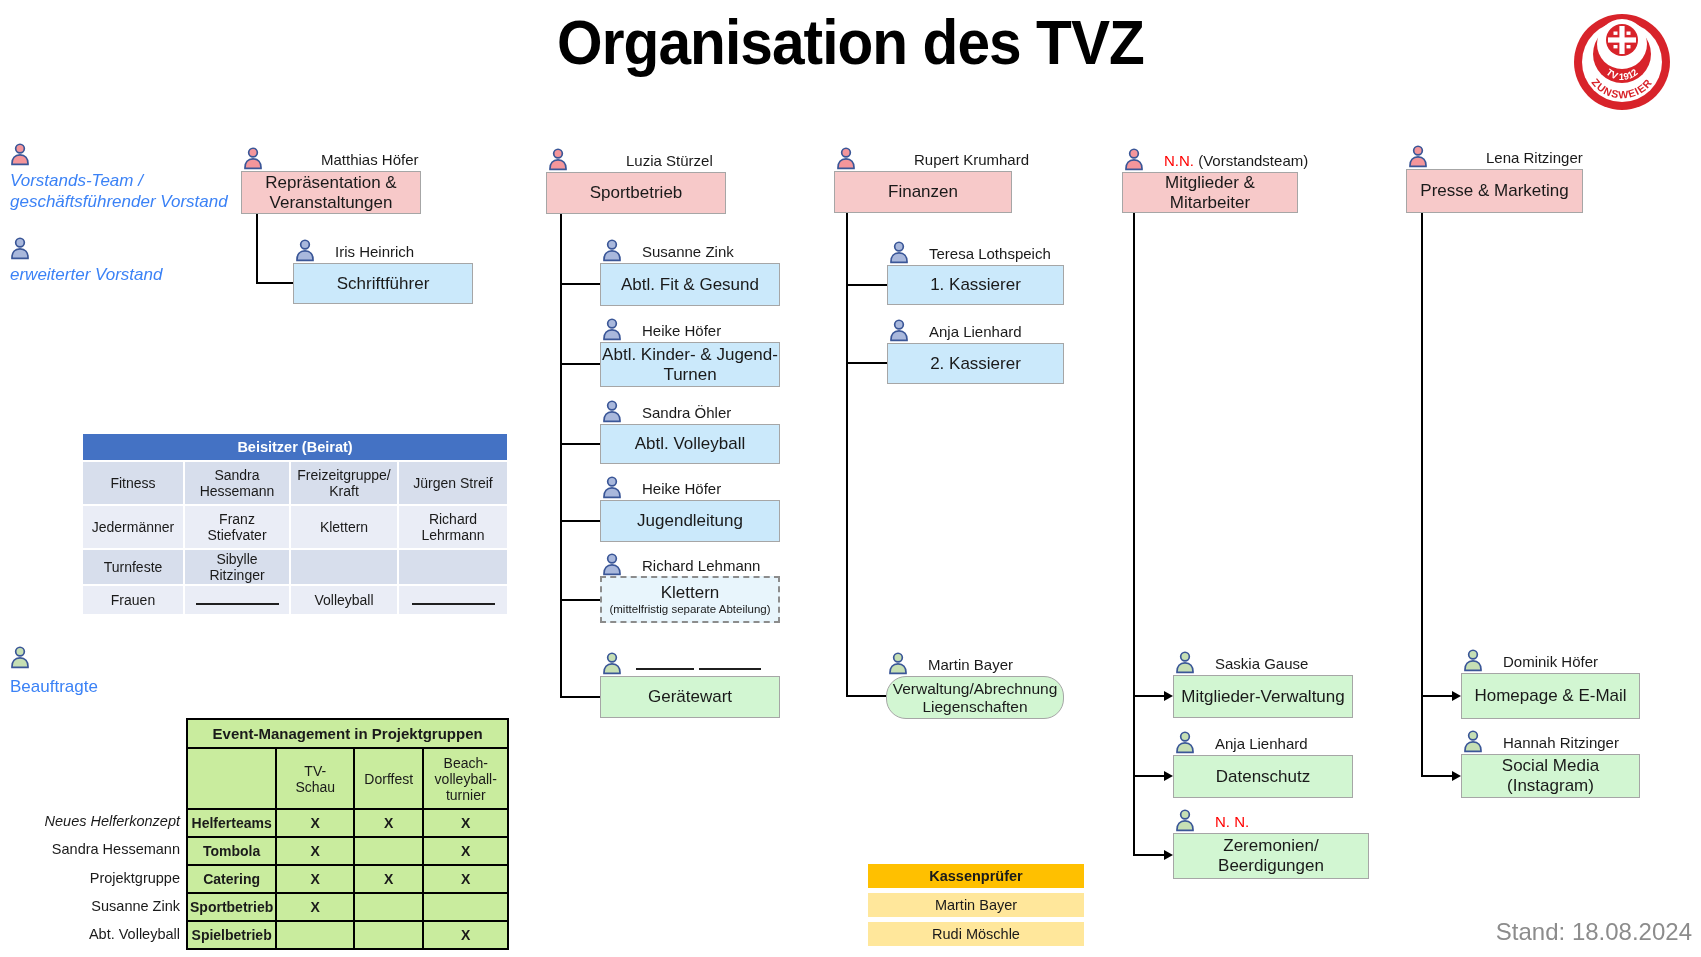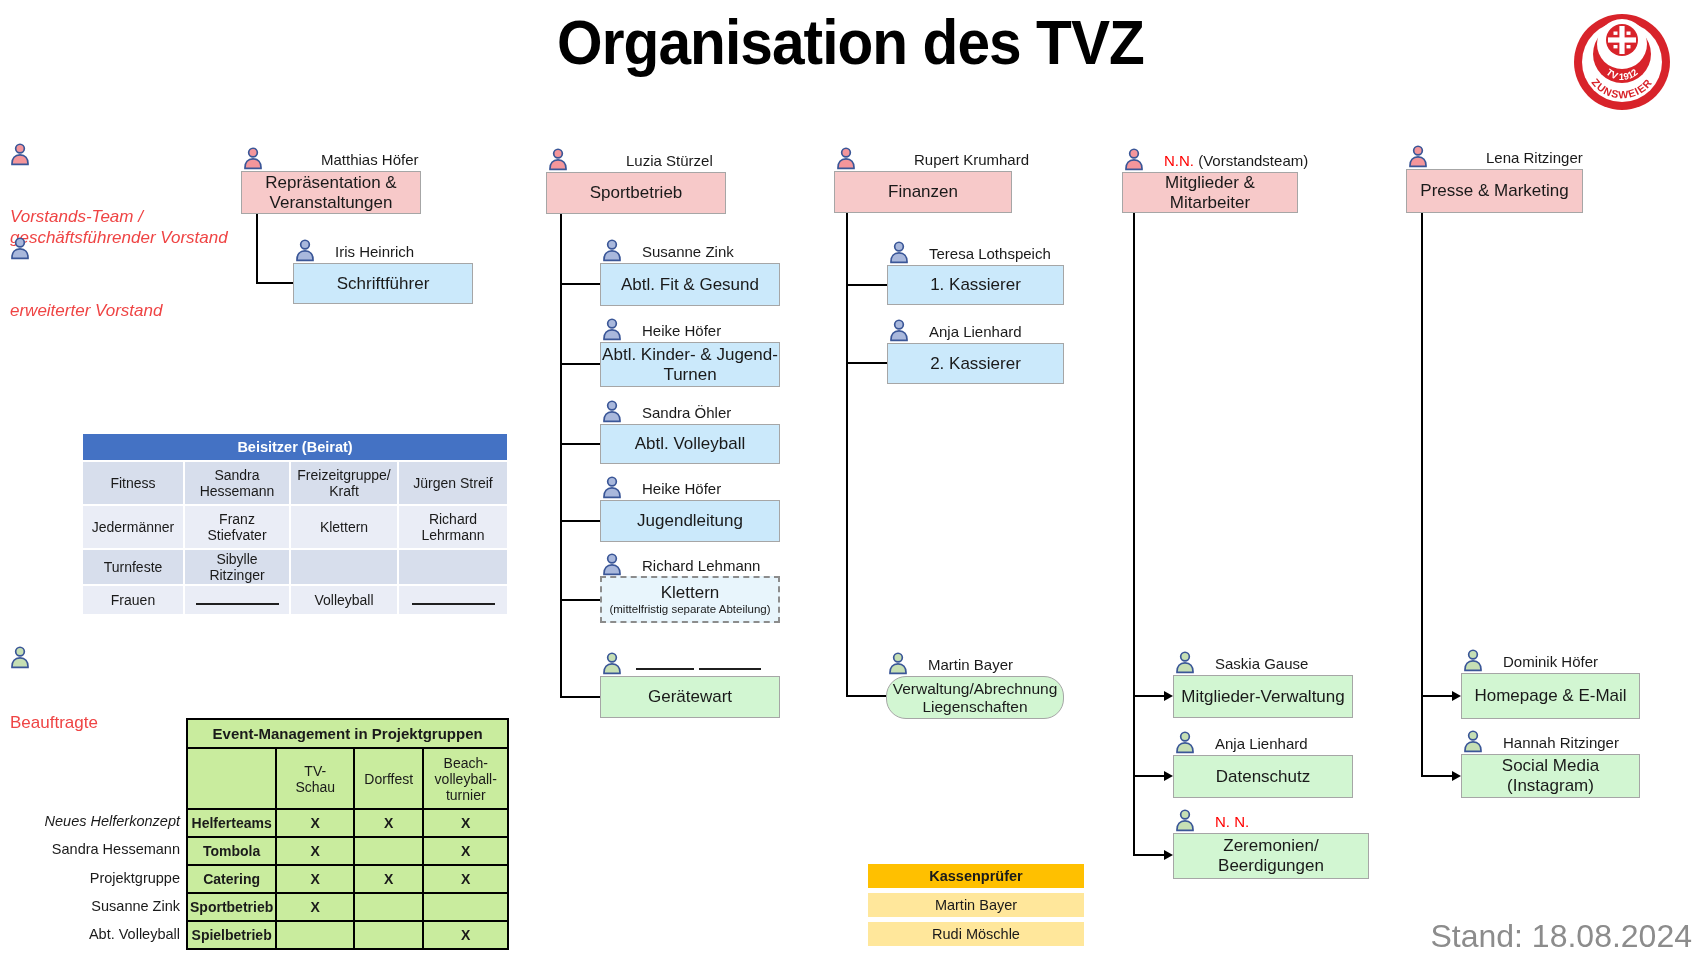--- a/index.html
+++ b/index.html
@@ -2,21 +2,21 @@
 <html><head>
 <meta charset="utf-8">
 <style>
   html,body{margin:0;padding:0;background:#fff;}
   #canvas{position:relative;width:1701px;height:957px;background:#fff;overflow:hidden;
           font-family:"Liberation Sans",sans-serif;color:#1a1a1a;}
   
   .title{position:absolute;left:0;top:6px;width:100%;text-align:center;
          font-size:63px;font-weight:bold;letter-spacing:-1px;transform:scaleX(.93);color:#000;}
   
-  .legend-label{position:absolute;font-size:17px;line-height:21px;color:#ef4444;margin-top:36px;}
+  .legend-label{position:absolute;font-size:17px;line-height:21px;color:#3b82f6;}
   .italic{font-style:italic;}
   
   .person-row{position:absolute;display:flex;align-items:flex-end;height:25px;white-space:nowrap;}
   .person-row .pname{font-size:15px;line-height:17px;margin-bottom:2px;}
   .gap-lg .pname{margin-left:58px;}
   .gap-sm .pname{margin-left:20px;}
   .nn-red{color:#FF0000;}
   svg.person{width:20px;height:24px;flex:0 0 auto;}
   svg.person use{stroke:#3A5697;}
   .p-pink{color:#F4969B;}
@@ -51,21 +51,21 @@
   table.event .ehead{font-weight:bold;font-size:15px;height:27px;}
   table.event .ecol{font-weight:normal;white-space:pre-line;line-height:16px;height:59px;}
   table.event .elabel{font-weight:bold;height:26px;}
   table.event .emark{font-weight:bold;}
   .event-outside{position:absolute;width:178px;text-align:right;font-size:14.5px;line-height:28px;height:28px;}
   
   .kassen{position:absolute;width:216px;font-size:14.5px;text-align:center;}
   .kassen .khead{background:#FFC000;font-weight:bold;height:24px;line-height:24px;}
   .kassen .krow{background:#FFE79B;height:24px;line-height:24px;margin-top:5px;}
   
-  .stand{position:absolute;font-size:32px;color:#8C8C8C;}
+  .stand{position:absolute;font-size:24px;color:#8C8C8C;}
   
   svg.logo{position:absolute;}
 </style>
 </head>
 <body>
 
 <div id="canvas">
 
   <svg width="0" height="0" style="position:absolute">
     <defs>

